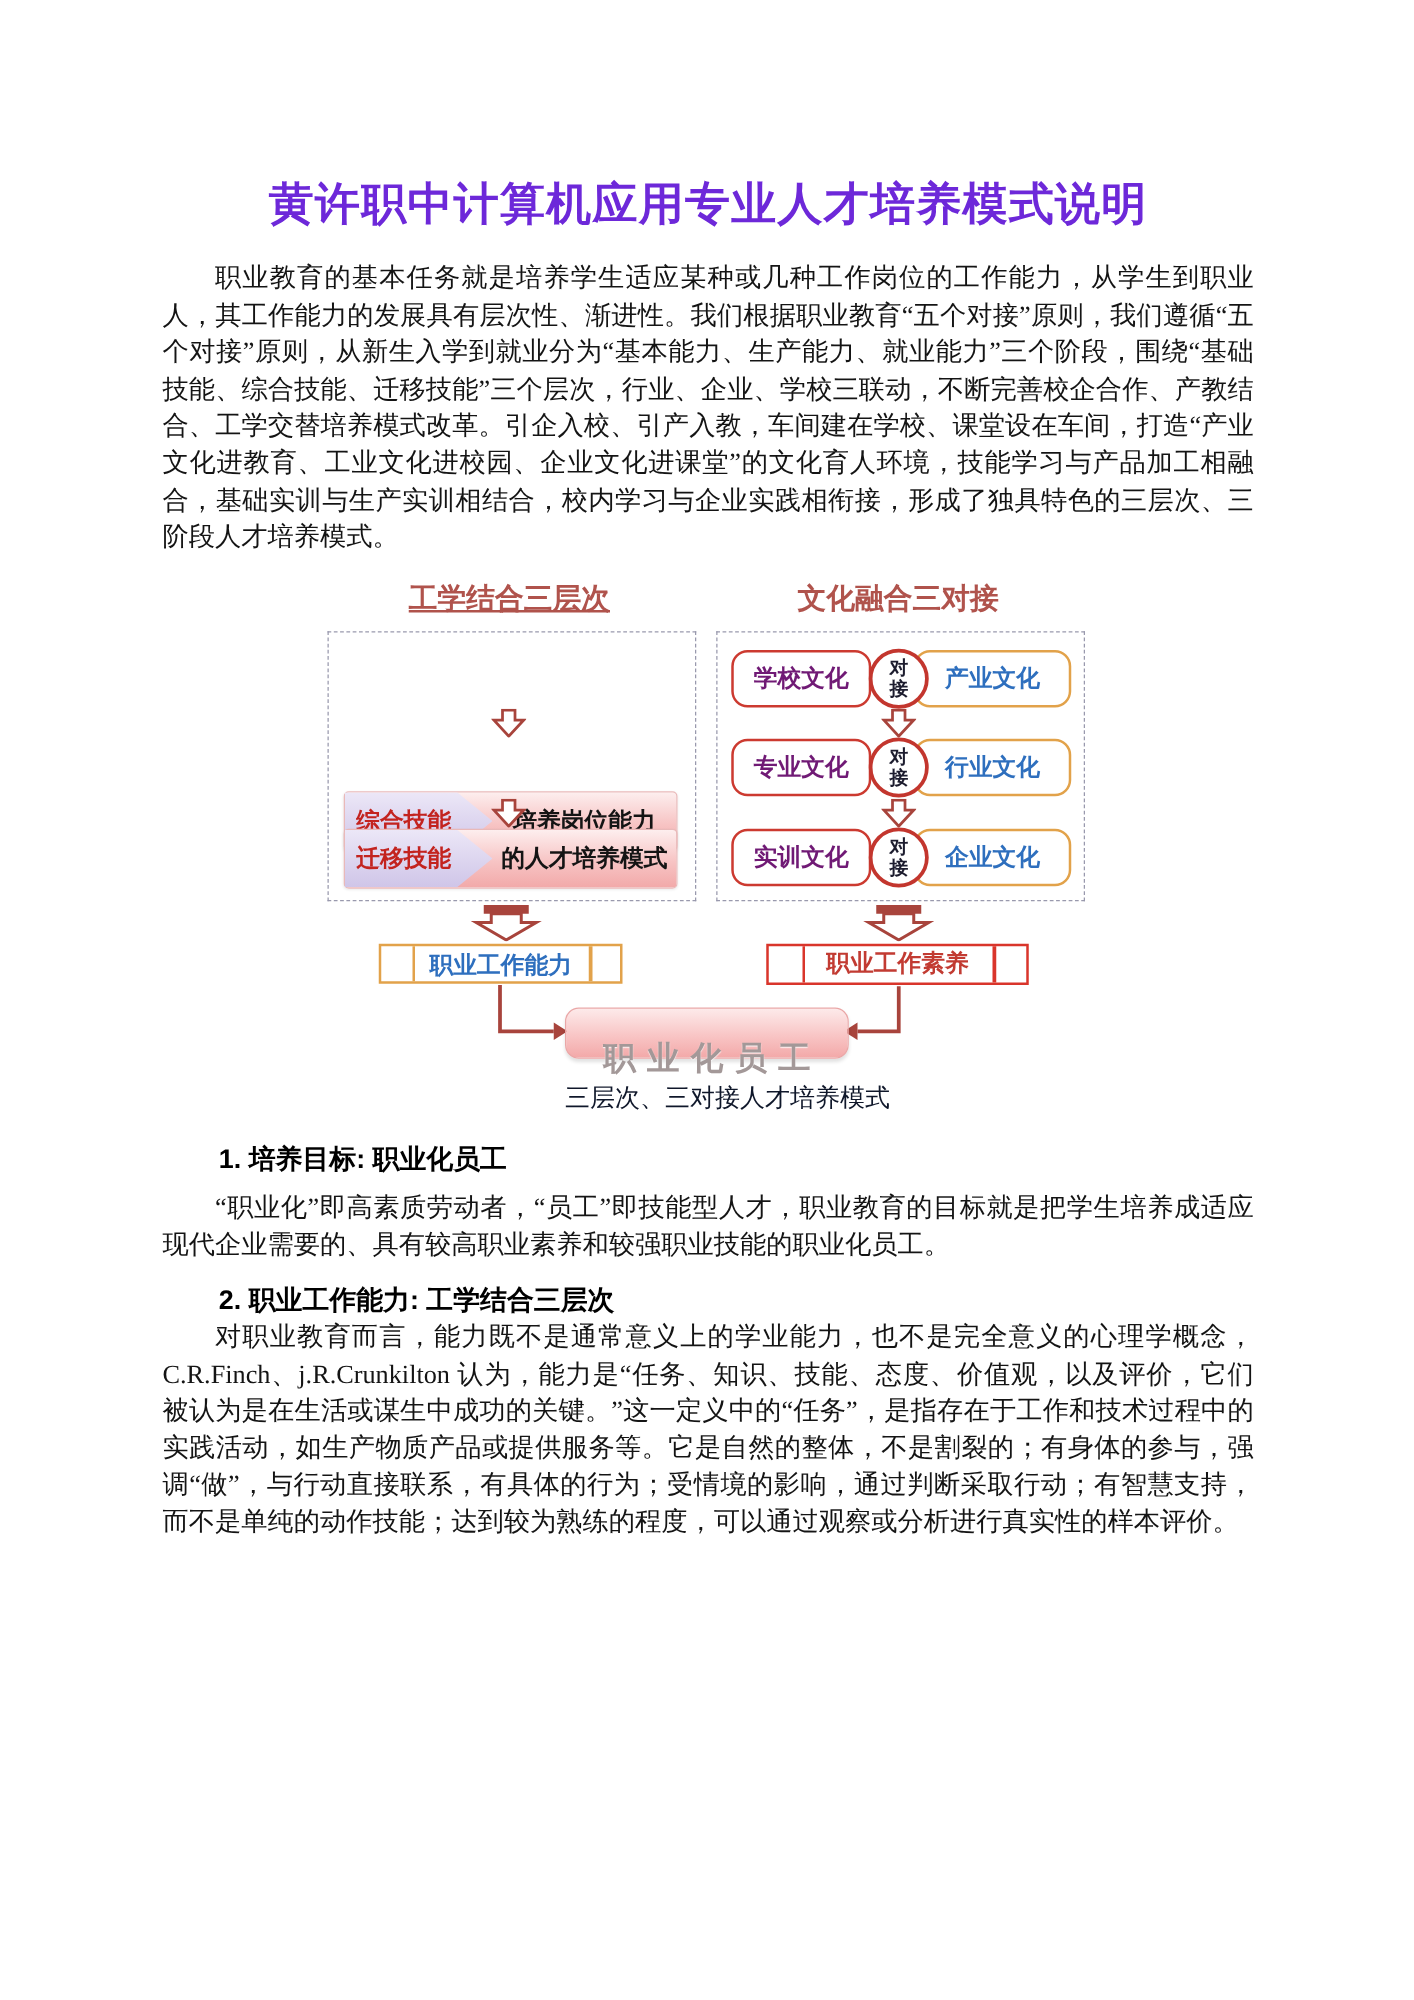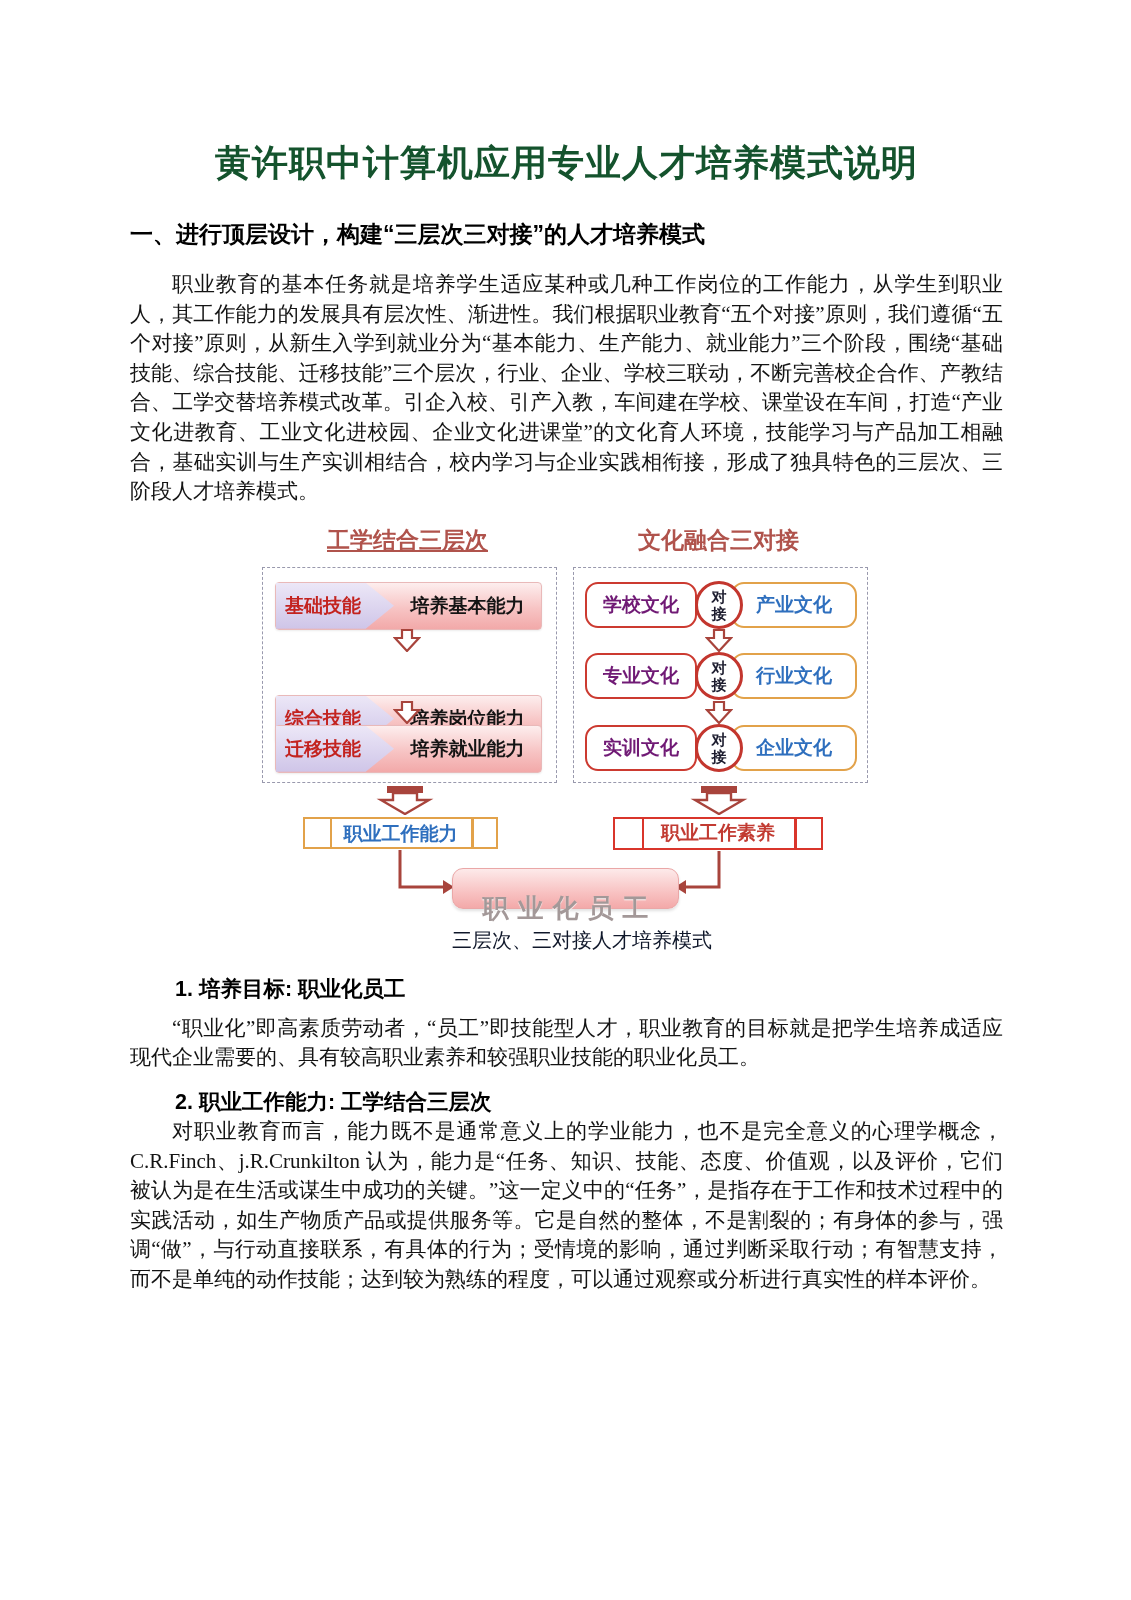--- a/index.html
+++ b/index.html
@@ -10,21 +10,21 @@
     background:#ffffff;
     font-family:"Liberation Serif", serif;
     color:#111;
     overflow:hidden;
   }
   .doc-title{
     margin:138px 128px 0 130px;
     text-align:center;
     font-family:"Liberation Sans", sans-serif;
     font-size:36px;font-weight:bold;letter-spacing:1px;
-    line-height:50px;color:#14532d;
+    line-height:50px;color:#6d28d9;
   }
   .sec-heading{
     margin:30px 128px 0 130px;
     font-family:"Liberation Sans", sans-serif;
     font-size:23px;font-weight:bold;line-height:32px;color:#000;
   }
   .para{
     margin:20px 128px 0 130px;
     font-size:21px;line-height:29.6px;
     text-align:justify;text-justify:inter-ideograph;
@@ -125,49 +125,42 @@
   }
   svg{display:block;}
 </style>
 </head>
 <body>
 
 <div class="page">
 
   <div class="doc-title">黄许职中计算机应用专业人才培养模式说明</div>
 
-  <div class="sec-heading">一、进行顶层设计，构建“三层次三对接”的人才培养模式</div>
 
   <p class="para">职业教育的基本任务就是培养学生适应某种或几种工作岗位的工作能力，从学生到职业人，其工作能力的发展具有层次性、渐进性。我们根据职业教育“五个对接”原则，我们遵循“五个对接”原则，从新生入学到就业分为“基本能力、生产能力、就业能力”三个阶段，围绕“基础技能、综合技能、迁移技能”三个层次，行业、企业、学校三联动，不断完善校企合作、产教结合、工学交替培养模式改革。引企入校、引产入教，车间建在学校、课堂设在车间，打造“产业文化进教育、工业文化进校园、企业文化进课堂”的文化育人环境，技能学习与产品加工相融合，基础实训与生产实训相结合，校内学习与企业实践相衔接，形成了独具特色的三层次、三阶段人才培养模式。</p>
 
   <div class="diagram">
 
     <div class="dg-abs dg-header" style="left:327px;top:10px;text-decoration:underline;">工学结合三层次</div>
     <div class="dg-abs dg-header" style="left:638px;top:10px;">文化融合三对接</div>
 
     <div class="dg-abs dashed-box" style="left:262px;top:52px;width:293px;height:214px;"></div>
     <div class="dg-abs dashed-box" style="left:573px;top:52px;width:293px;height:214px;"></div>
 
-    <div class="dg-abs lrow" style="left:275px;top:67px;width:265px;height:46px;">
-      <div class="pent">
-          <span>基础技能</span>
-        </div>
-      <div class="ability">培养基本能力</div>
-    </div>
     <div class="dg-abs lrow" style="left:275px;top:138px;width:265px;height:46px;margin-top:42px;">
       <div class="pent">
           <span>综合技能</span>
         </div>
       <div class="ability">培养岗位能力</div>
     </div>
     <div class="dg-abs lrow" style="left:275px;top:210px;width:265px;height:46px;">
       <div class="pent">
           <span>迁移技能</span>
         </div>
-      <div class="ability">培养就业能力</div>
+      <div class="ability">的人才培养模式</div>
     </div>
 
     <svg class="dg-abs" style="left:393px;top:114px;" width="28" height="23" viewBox="0 0 28 23">
       <path d="M9,1 L19,1 L19,9 L26,9 L14,22 L2,9 L9,9 Z" fill="#ffffff" stroke="#a8443c" stroke-width="2.2"></path>
     </svg>
     <svg class="dg-abs" style="left:393px;top:186px;" width="28" height="23" viewBox="0 0 28 23">
       <path d="M9,1 L19,1 L19,9 L26,9 L14,22 L2,9 L9,9 Z" fill="#ffffff" stroke="#a8443c" stroke-width="2.2"></path>
     </svg>
 
     <div class="rbox red" style="left:585px;top:67px;width:112px;">学校文化</div>

